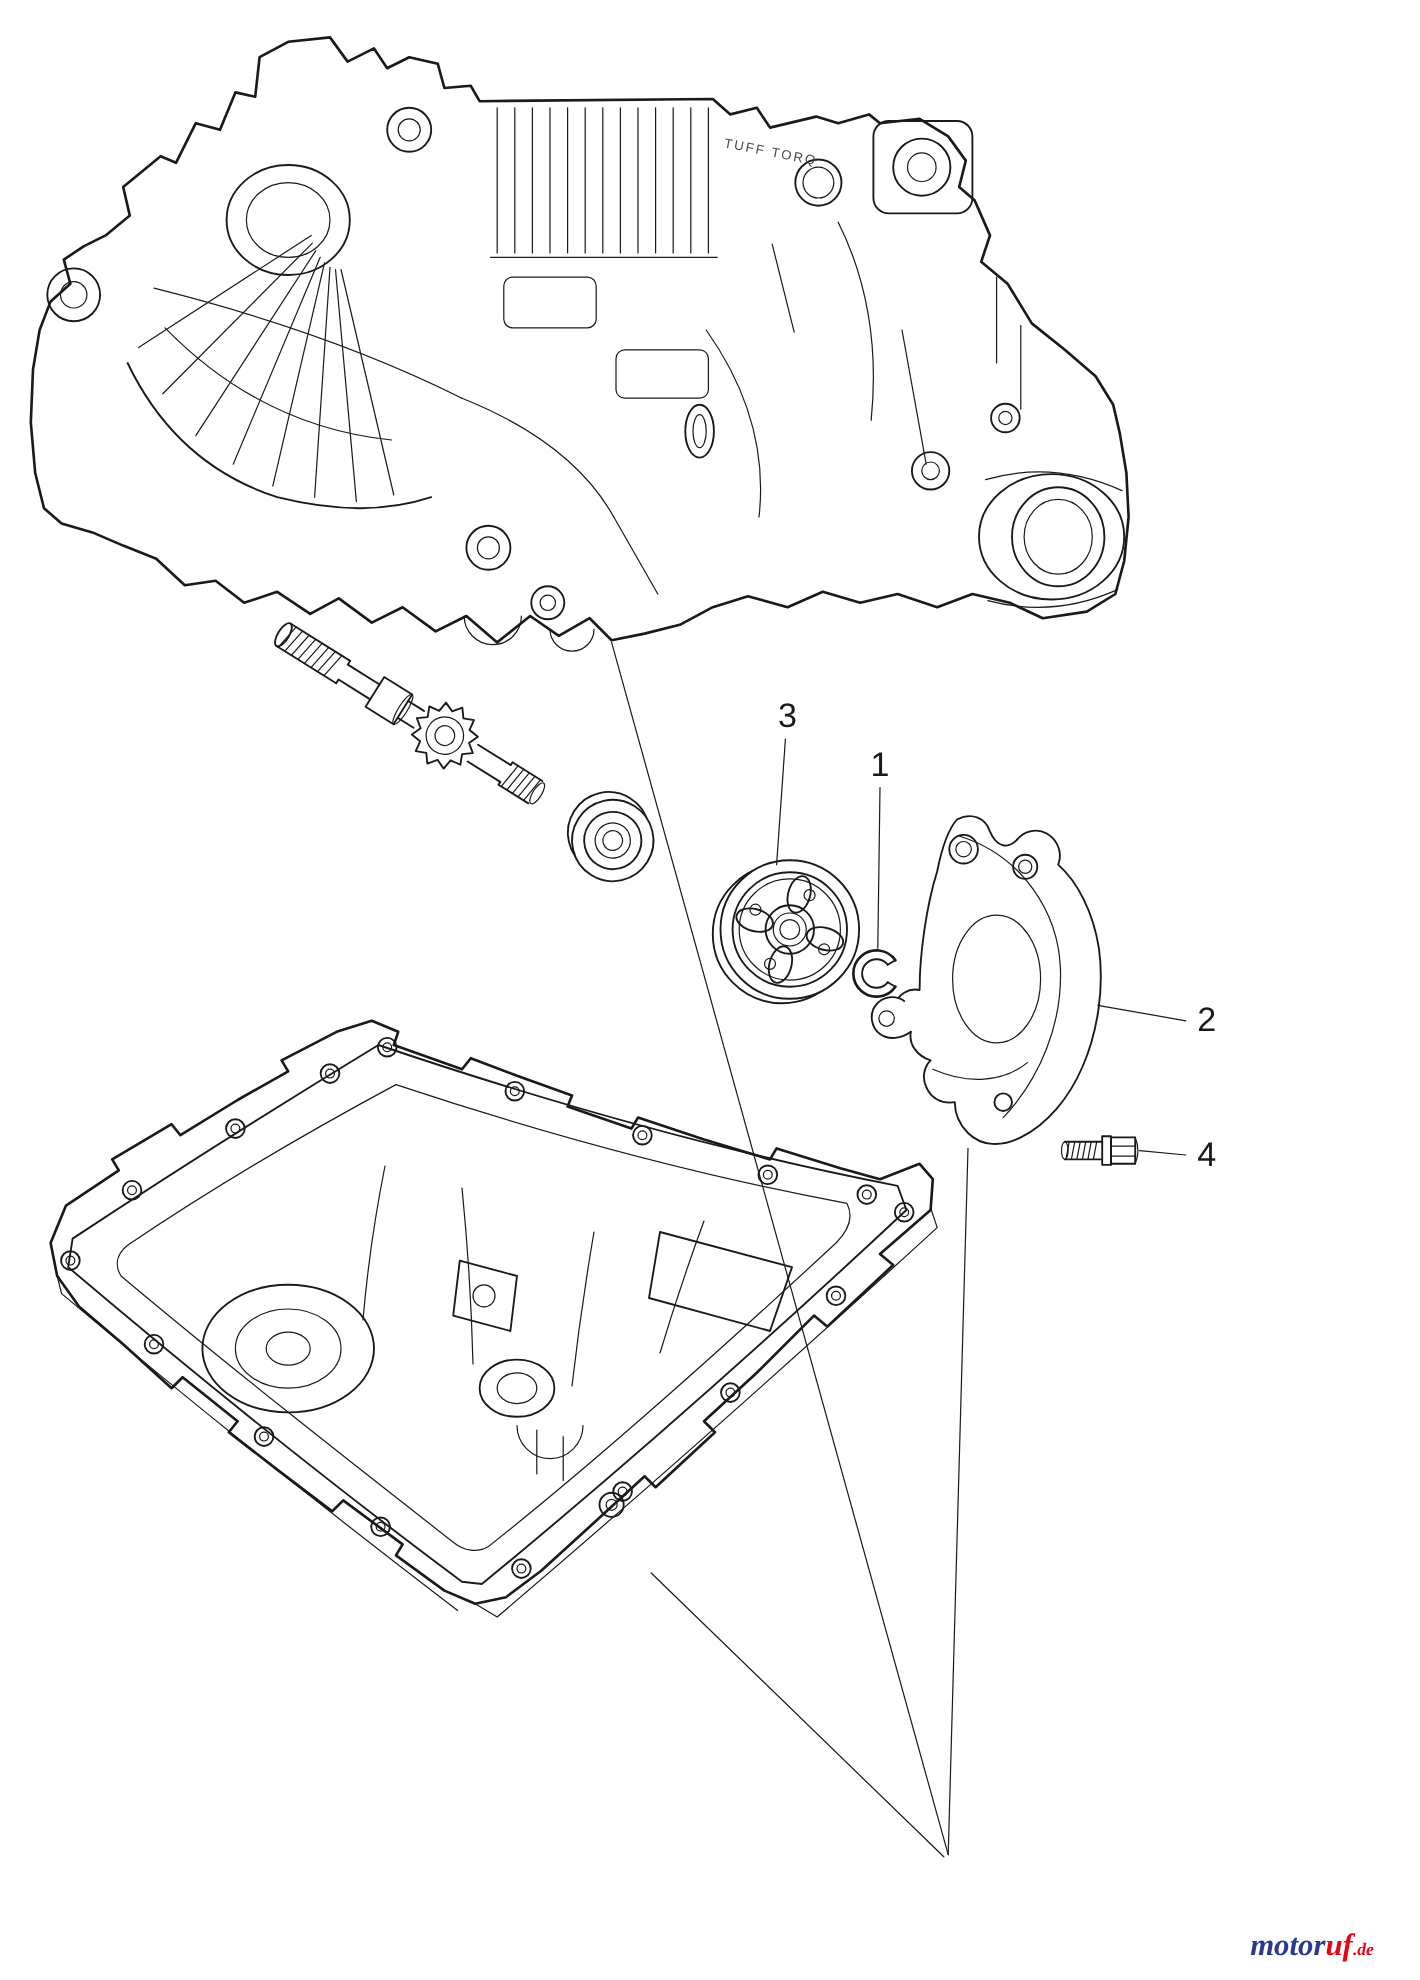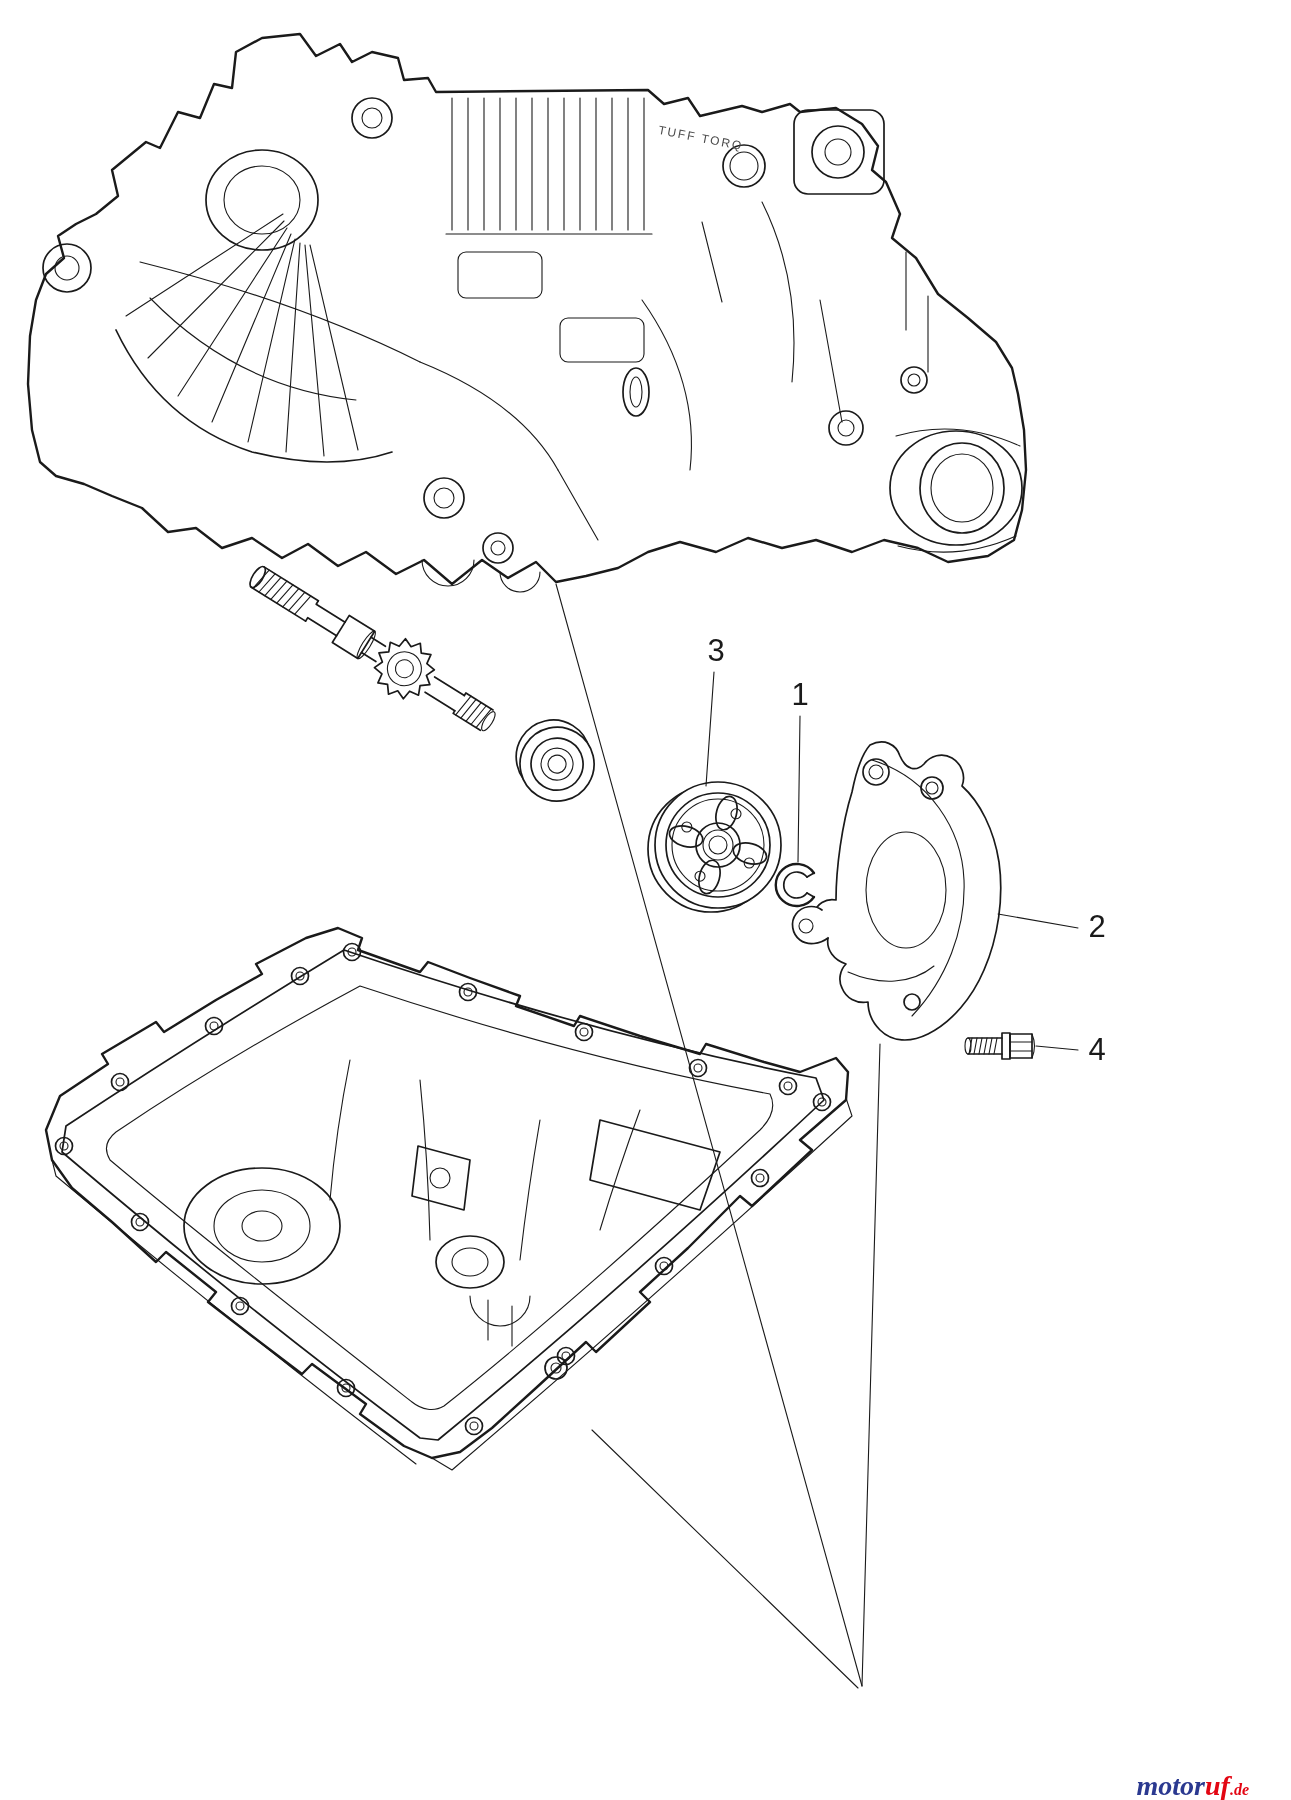--- a/index.html
+++ b/index.html
@@ -25,21 +25,21 @@
   .callout{
     font-family:"Liberation Sans",sans-serif;
     font-size:31px;font-weight:500;fill:var(--line);
   }
   .engrave{
     font-family:"Liberation Sans",sans-serif;
     font-size:12px;letter-spacing:2px;fill:#4a4a4a;
     text-anchor:middle;
   }
   .watermark{
-    position:absolute;right:42px;bottom:0;
+    position:absolute;right:42px;bottom:17px;
     font-family:"Liberation Serif",serif;
     font-weight:bold;font-style:italic;
     font-size:28px;line-height:1;
     user-select:none;cursor:pointer;margin-left:16px;
   }
   .wm1{color:var(--wm1);}
   .wm2{color:var(--wm2);}
   .wm3{color:var(--wm3);font-size:16px;}
 </style>
 </head>

